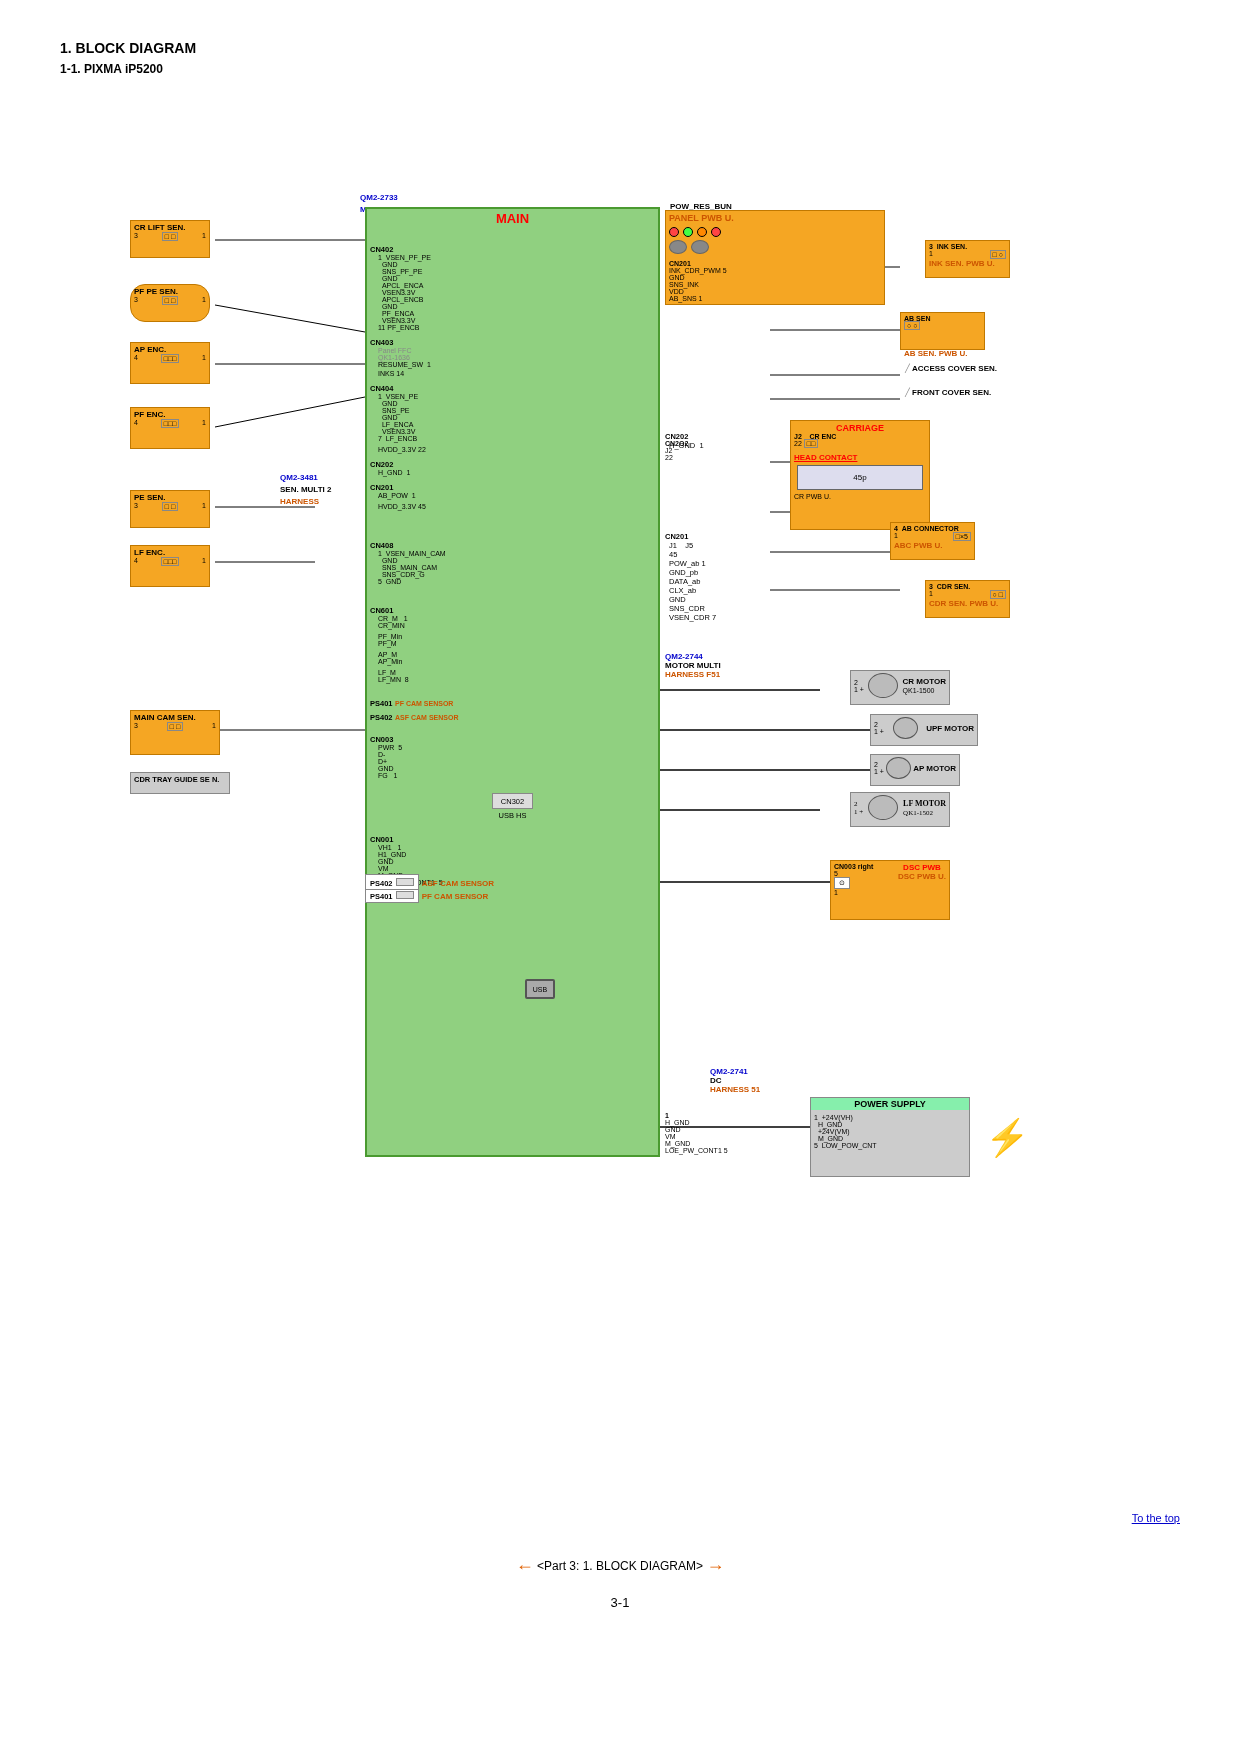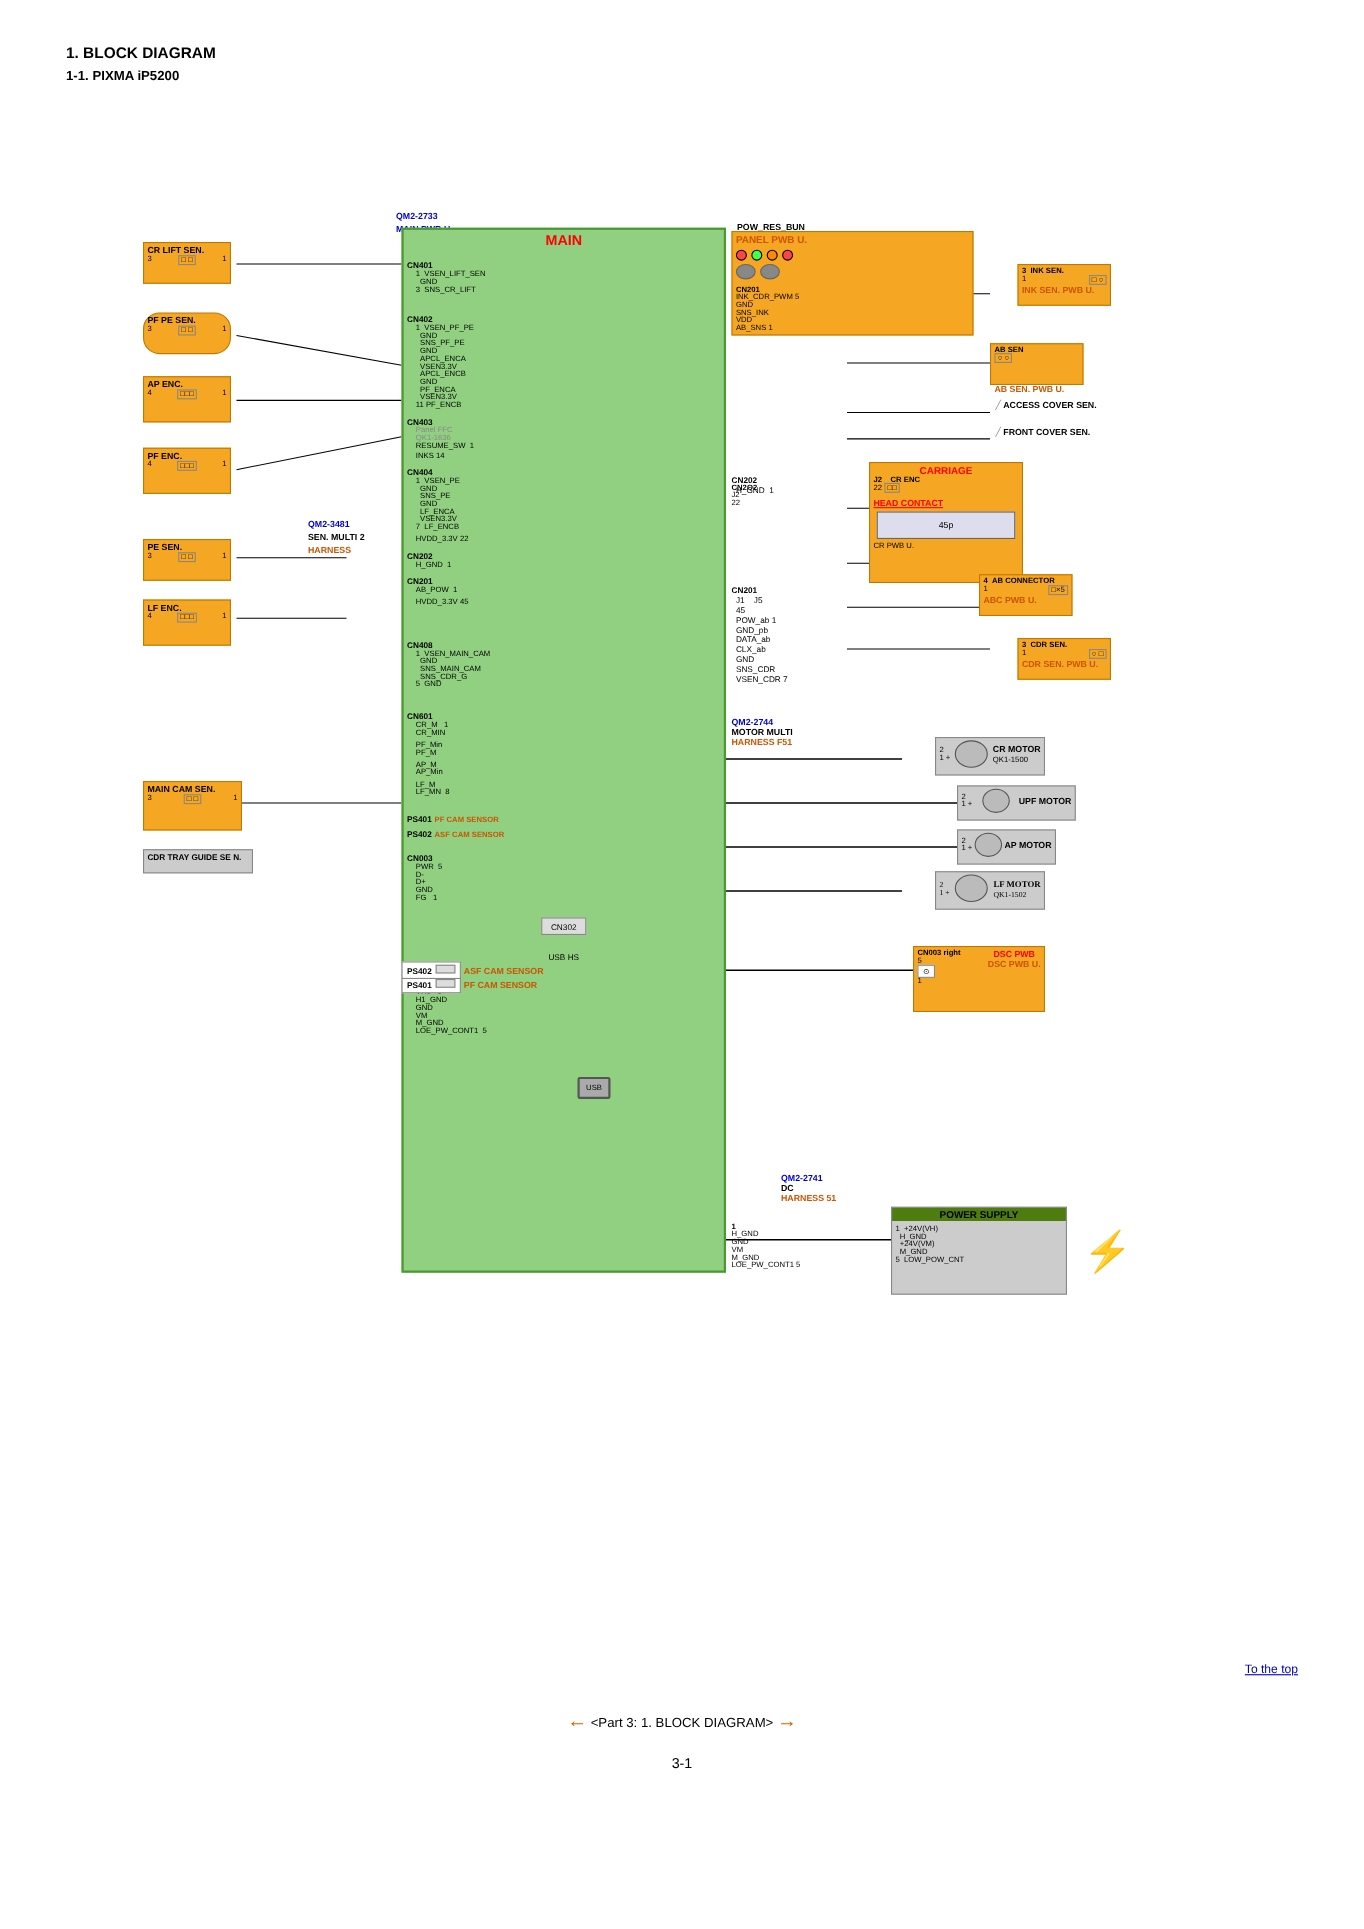--- a/index.html
+++ b/index.html
@@ -164,28 +164,20 @@
     <line x1="700" y1="498" x2="830" y2="498" stroke="#000" stroke-width="1"></line>
   </svg>
 
   <div style="position:absolute;left:290px;top:98px;">
     <span class="block-title-blue" style="font-size:8px;color:#0000cc;">QM2-2733<br>MAIN PWB U.</span>
   </div>
 
   <div class="block block-green" style="left:295px;top:115px;width:295px;height:950px;">
     <div class="block-title" style="font-size:13px;margin-bottom:4px;">MAIN</div>
 
-    <div style="margin-top:10px;">
-      <span class="connector-label" style="font-weight:bold;">CN401</span>
-      <div style="font-size:7px;padding-left:8px;">
-        <div>1 &nbsp;VSEN_LIFT_SEN</div>
-        <div>&nbsp;&nbsp;GND</div>
-        <div>3 &nbsp;SNS_CR_LIFT</div>
-      </div>
-    </div>
 
     <div style="margin-top:18px;">
       <span class="connector-label" style="font-weight:bold;">CN402</span>
       <div style="font-size:7px;padding-left:8px;">
         <div>1 &nbsp;VSEN_PF_PE</div>
         <div>&nbsp;&nbsp;GND</div>
         <div>&nbsp;&nbsp;SNS_PF_PE</div>
         <div>&nbsp;&nbsp;GND</div>
         <div>&nbsp;&nbsp;APCL_ENCA</div>
         <div>&nbsp;&nbsp;VSEN3.3V</div>
@@ -279,21 +271,21 @@
         <div>D+</div>
         <div>GND</div>
         <div>FG &nbsp;&nbsp;1</div>
       </div>
     </div>
 
     <div style="margin-top:14px;text-align:center;">
       <div style="border:1px solid #888;display:inline-block;padding:2px 8px;background:#ddd;">
         <span class="connector-label">CN302</span>
       </div>
-      <div class="connector-label" style="margin-top:16px;">USB HS</div>
+      <div class="connector-label" style="margin-top:2px;">USB HS</div>
     </div>
 
     <div style="margin-top:14px;">
       <span class="connector-label" style="font-weight:bold;">CN001</span>
       <div style="font-size:7px;padding-left:8px;">
         <div>VH1 &nbsp;&nbsp;1</div>
         <div>H1_GND</div>
         <div>GND</div>
         <div>VM</div>
         <div>M_GND</div>
@@ -532,21 +524,21 @@
     <span>22</span>
   </div>
 
   <div style="position:absolute;left:640px;top:975px;font-size:8px;">
     <span style="font-weight:bold;color:#0000cc;">QM2-2741</span><br>
     <span style="font-weight:bold;">DC</span><br>
     <span style="font-weight:bold;color:#cc5500;">HARNESS 51</span>
   </div>
 
   <div class="block block-gray" style="left:740px;top:1005px;width:160px;height:80px;">
-    <div style="font-weight:bold;font-size:9px;text-align:center;background:#4d7c0f;margin:-2px -3px 4px -3px;padding:1px;">POWER SUPPLY</div>
+    <div style="font-weight:bold;font-size:9px;text-align:center;background:#86efac;margin:-2px -3px 4px -3px;padding:1px;">POWER SUPPLY</div>
     <div style="font-size:7px;">
       <div>1 &nbsp;+24V(VH)</div>
       <div>&nbsp;&nbsp;H_GND</div>
       <div>&nbsp;&nbsp;+24V(VM)</div>
       <div>&nbsp;&nbsp;M_GND</div>
       <div>5 &nbsp;LOW_POW_CNT</div>
     </div>
   </div>
 
   <div style="position:absolute;left:915px;top:1025px;font-size:36px;color:#222;">⚡</div>

